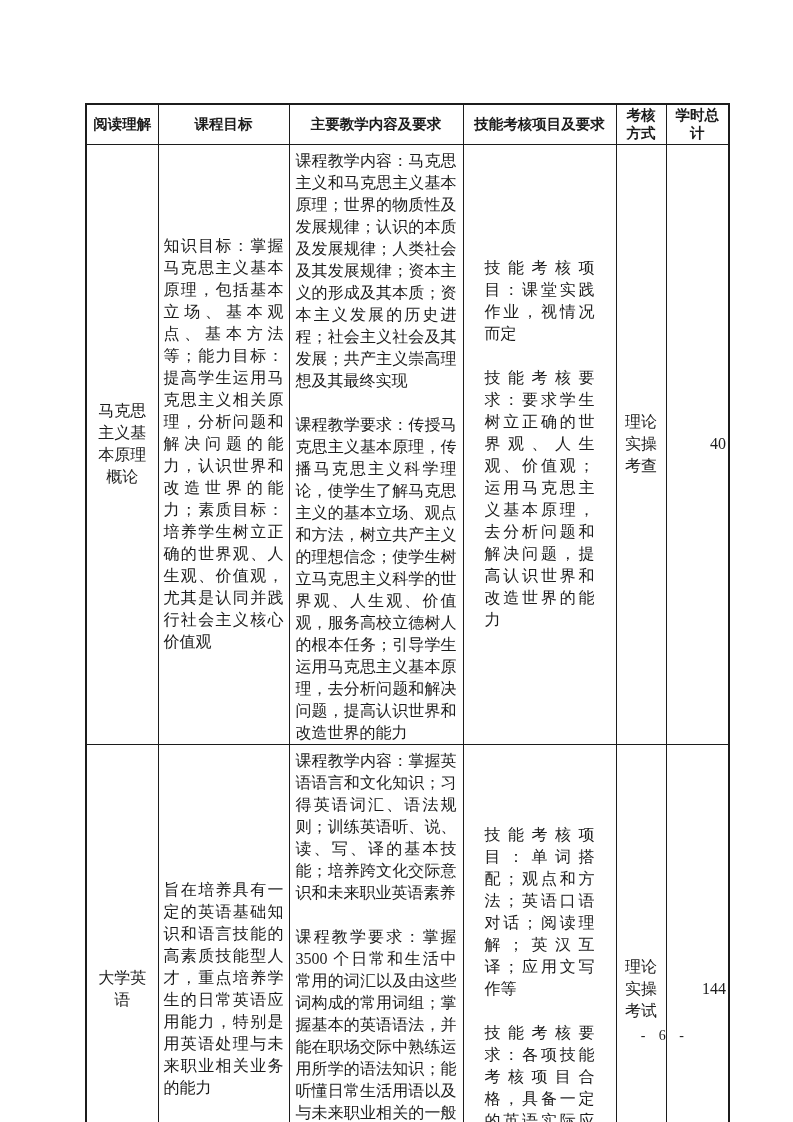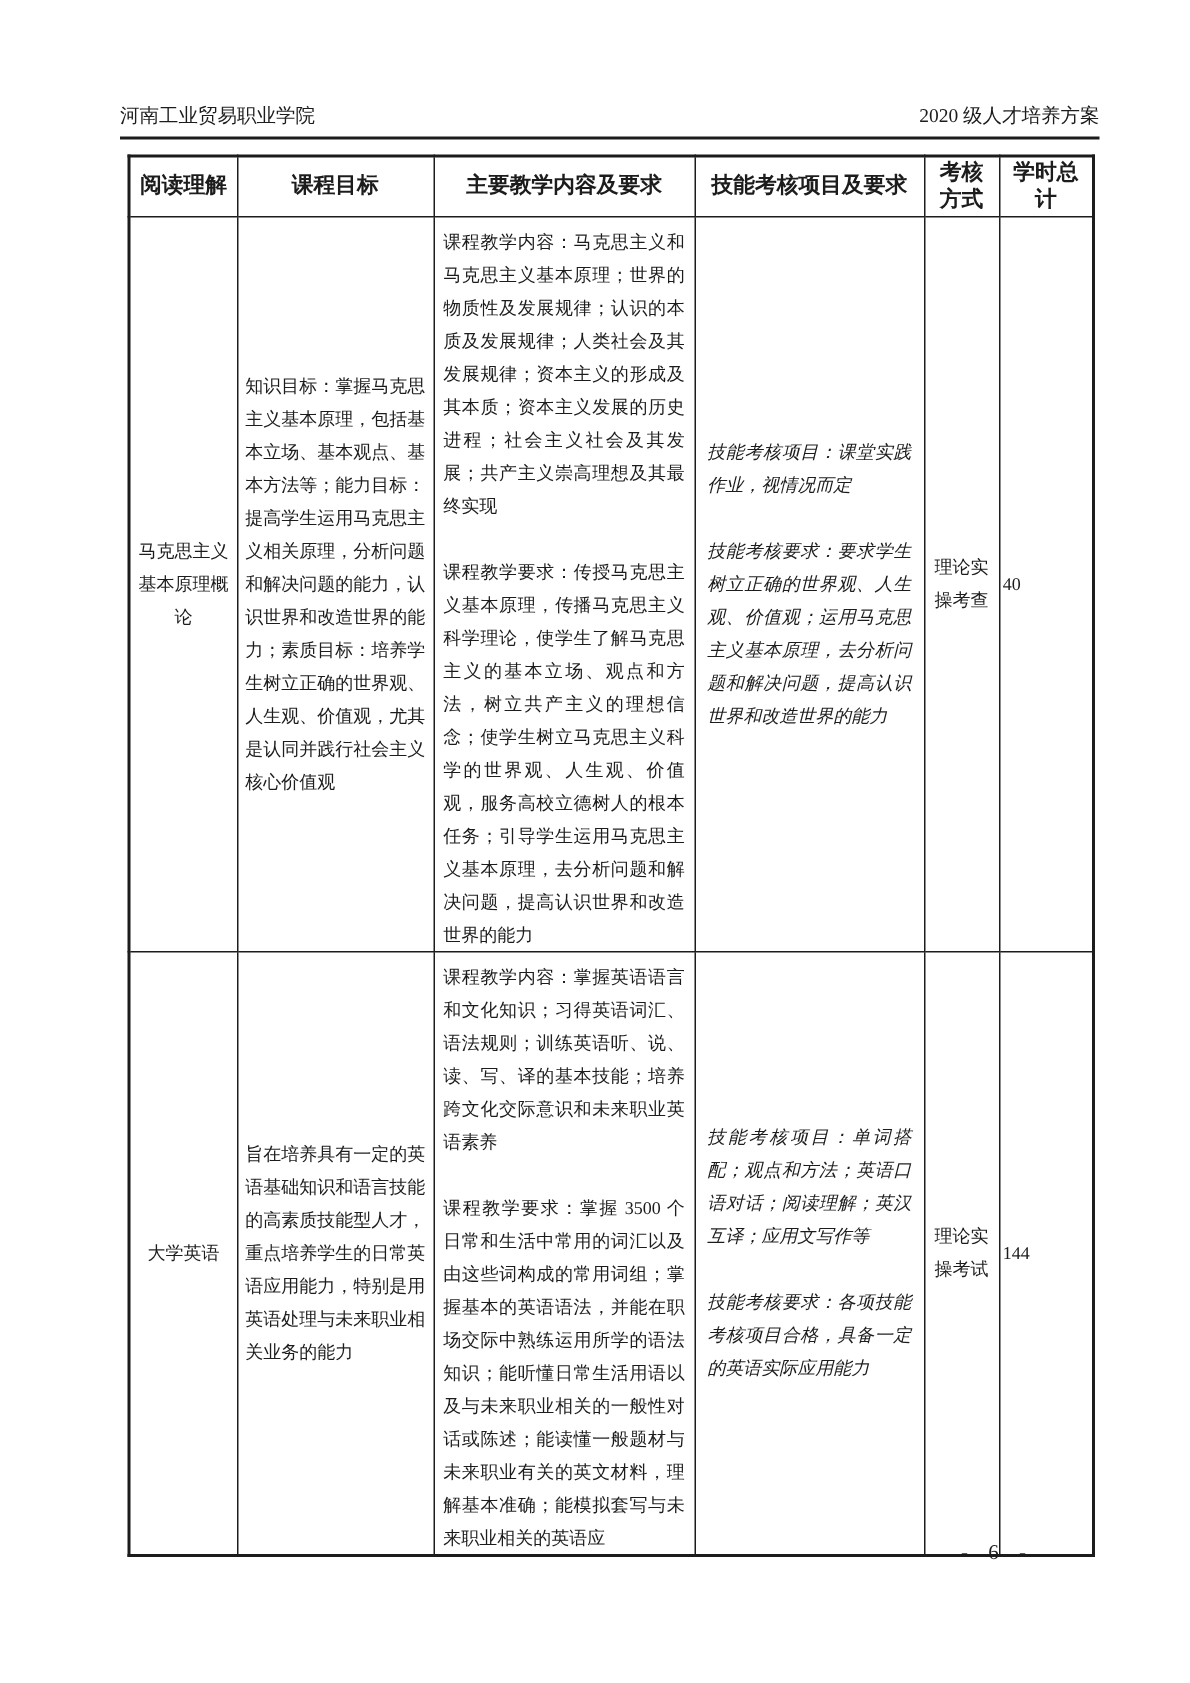--- a/index.html
+++ b/index.html
@@ -43,75 +43,70 @@
   .doc-table thead th {
     height: 40px;
     font-size: 14.5px;
     font-weight: bold;
     text-align: center;
     vertical-align: middle;
     line-height: 18px;
     padding: 0 5px;
   }
   .doc-table td {
-    font-size: 12px;
+    font-size: 16px;
     line-height: 22px;
   }
   td.cell-name {
     text-align: center;
     vertical-align: middle;
     padding: 16px 4px;
   }
   td.cell-goal {
     text-align: justify;
     vertical-align: middle;
     padding: 0 5px;
   }
   td.cell-content {
     text-align: justify;
     vertical-align: top;
     padding: 5px 6px 0 6px;
   }
   td.cell-skill {
     text-align: justify;
     vertical-align: middle;
-    padding: 0 8px;
-    font-style: italic;
+    padding: 0 21px;
   }
   td.cell-method {
     text-align: center;
     vertical-align: middle;
     padding: 16px 6px;
   }
   td.cell-hours {
-    text-align: left;
+    text-align: right;
     vertical-align: middle;
     padding: 0 2px;
   }
   .para2 { margin-top: 22px; }
   tr.row-1 td { height: 477px; }
   tr.row-2 td { height: 395px; }
   
   .page-number {
     position: absolute;
     top: 1028px;
     right: 104px;
     font-size: 14px;
     letter-spacing: 5px;
   }
 </style>
 </head>
 <body>
 
 <div class="page">
 
-  <div class="page-header">
-    <span>河南工业贸易职业学院</span>
-    <span>2020 级人才培养方案</span>
-  </div>
 
   <table class="doc-table">
     <colgroup>
       <col style="width:72px">
       <col style="width:131px">
       <col style="width:174px">
       <col style="width:153px">
       <col style="width:50px">
       <col style="width:63px">
     </colgroup>

